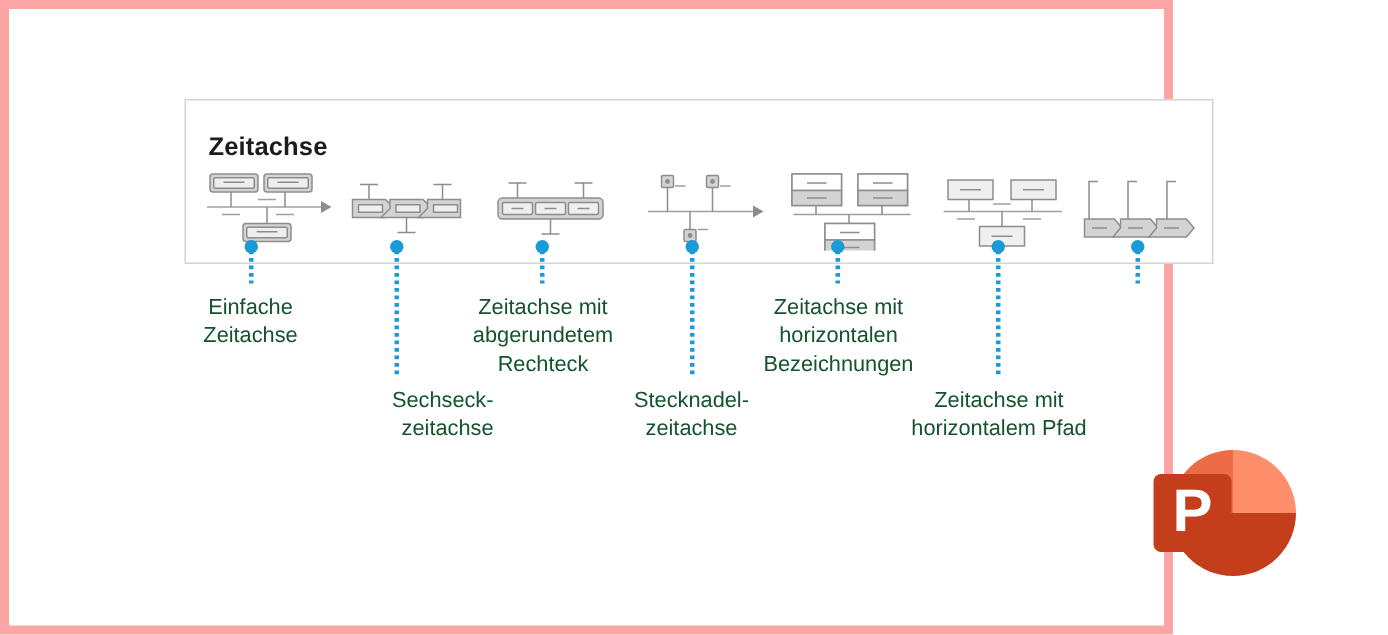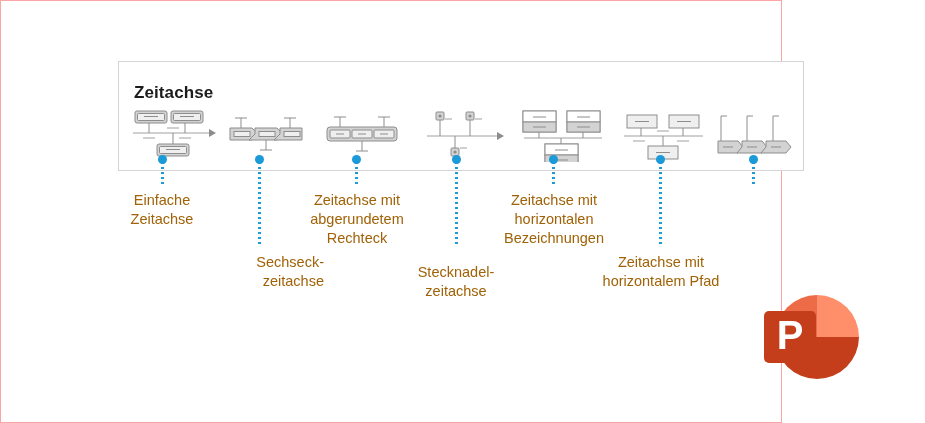--- a/index.html
+++ b/index.html
@@ -11,21 +11,21 @@
     height: 423px;
     background: #ffffff;
     font-family: "Liberation Sans", sans-serif;
     overflow: hidden;
   }
   #page {
     position: relative;
     width: 782px;
     height: 423px;
     box-sizing: border-box;
-    border: 1px solid #fca5a5;
+    border: 6px solid #fca5a5;
     background: #ffffff;
     padding-left: 44px;
   }
 
   
   #gallery-panel {
     position: absolute;
     left: 117px;
     top: 60px;
     width: 686px;
@@ -64,21 +64,21 @@
     position: absolute;
     width: 3px;
     background-image: linear-gradient(to bottom, #1a9ad7 50%, rgba(255,255,255,0) 50%);
     background-size: 3px 5px;
     background-repeat: repeat-y;
   }
 
   
   .caption {
     position: absolute;
-    color: #a16207;
+    color: #14532d;
     font-size: 14.5px;
     line-height: 19px;
     text-align: center;
     white-space: pre-line;
   }
 
   
   #ppt-logo {
     position: absolute;
     left: 757px;
@@ -266,21 +266,21 @@
   <div class="caption" style="left:96px; top:190px; width:130px;">Einfache
 Zeitachse</div>
 
   <div class="caption" style="left:193px; top:252px; width:130px;text-align:right;">Sechseck-
 zeitachse</div>
 
   <div class="caption" style="left:288px; top:190px; width:136px;">Zeitachse mit
 abgerundetem
 Rechteck</div>
 
-  <div class="caption" style="left:390px; top:262px; width:130px;">Stecknadel-
+  <div class="caption" style="left:390px; top:252px; width:130px;">Stecknadel-
 zeitachse</div>
 
   <div class="caption" style="left:480px; top:190px; width:146px;">Zeitachse mit
 horizontalen
 Bezeichnungen</div>
 
   <div class="caption" style="left:580px; top:252px; width:160px;">Zeitachse mit
 horizontalem Pfad</div>
 
 

